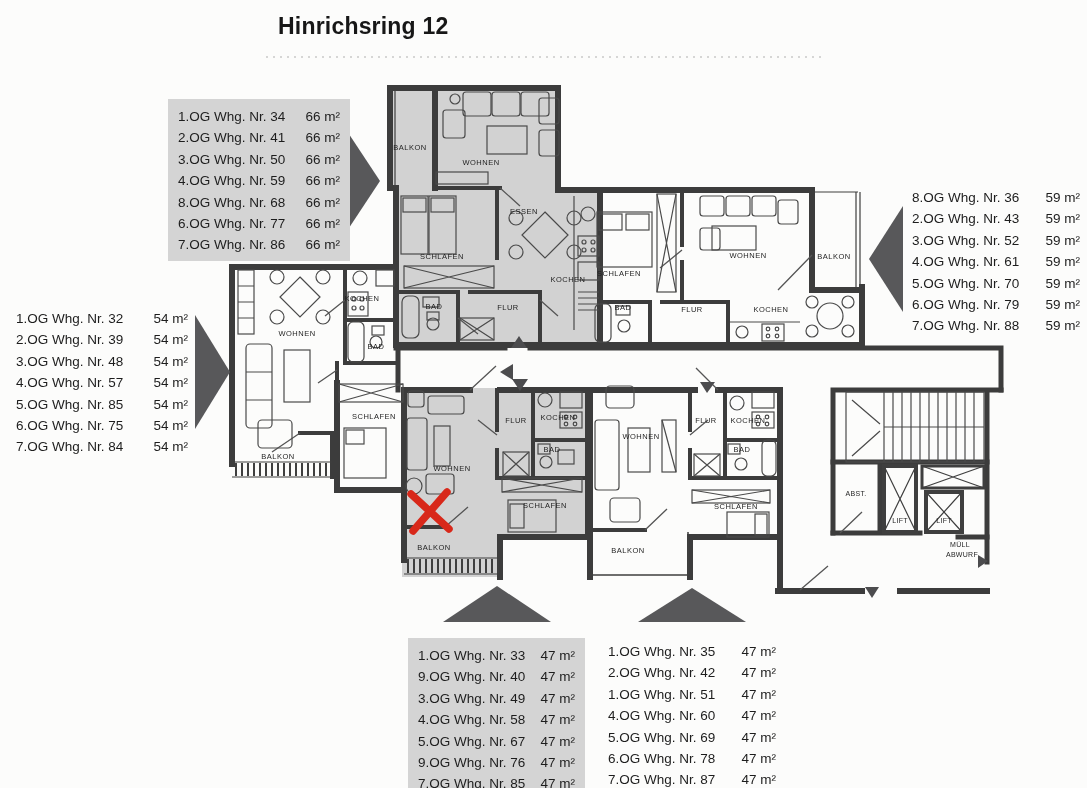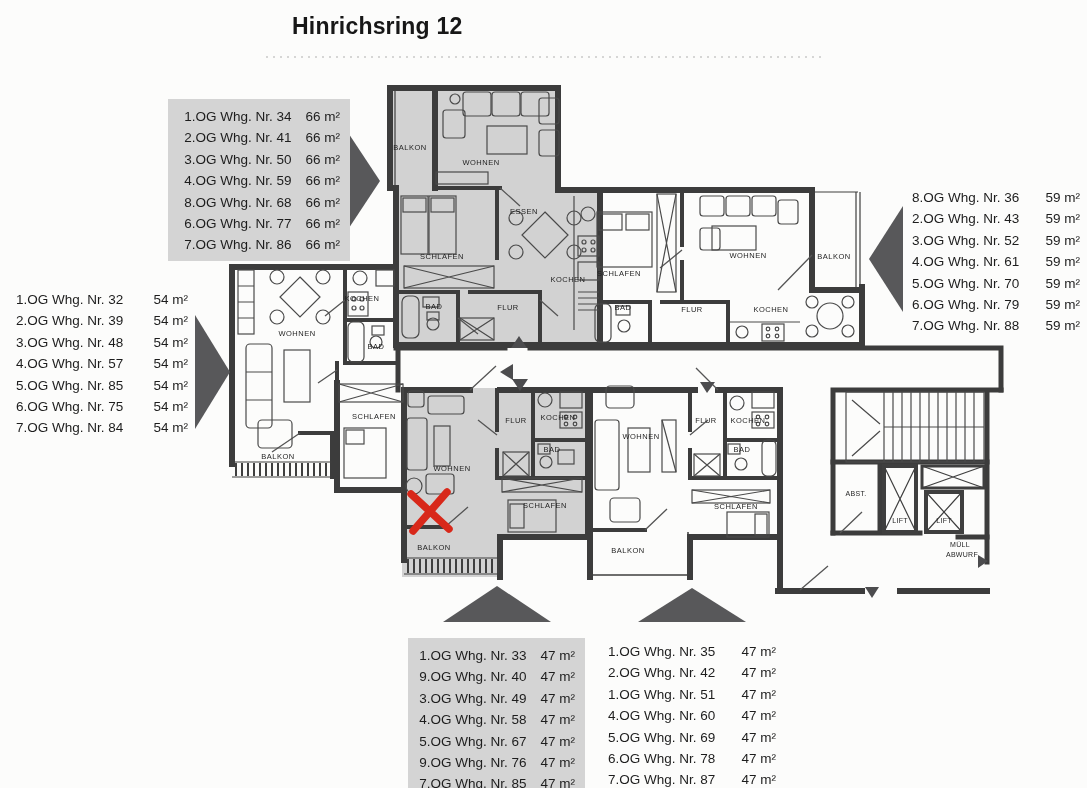--- a/index.html
+++ b/index.html
@@ -1,26 +1,26 @@
 <!DOCTYPE html>
 <html><head>
 <meta charset="utf-8">
 <style>
   html,body{margin:0;padding:0;background:#ffffff;}
   .page{position:relative;width:1087px;height:788px;background:#fcfcfb;
         font-family:"Liberation Sans",sans-serif;overflow:hidden;color:#1d1d1d;}
-  .title{position:absolute;top:13px;left:292px;display:flex;gap:46px;
+  .title{position:absolute;top:13px;left:278px;display:flex;gap:46px;
          font-size:23px;font-weight:bold;color:#171717;letter-spacing:.2px;white-space:nowrap;}
   .scanline{position:absolute;top:56px;left:266px;width:556px;height:2px;opacity:.35;
             background:repeating-linear-gradient(90deg,rgba(70,70,70,.6) 0 2px,transparent 2px 7px);}
   .apt-list{position:absolute;font-size:13.5px;line-height:21.4px;color:#1d1d1d;}
-  .apt-list.shaded{background:#d4d4d4;padding:7px 10px 5px 10px;text-align:right;}
+  .apt-list.shaded{background:#d4d4d4;padding:7px 10px 5px 10px;}
   .apt-row{display:grid;grid-template-columns:1fr auto;column-gap:14px;white-space:nowrap;}
   #list-top-left{left:168px;top:99px;width:162px;}
-  #list-mid-left{left:16px;top:289px;width:172px;}
+  #list-mid-left{left:16px;top:308px;width:172px;}
   #list-right{left:912px;top:187px;width:168px;}
   #list-bottom-left{left:408px;top:638px;width:157px;}
   #list-bottom-right{left:608px;top:641px;width:168px;}
   svg.plan{position:absolute;left:0;top:0;}
   .rl{font-family:"Liberation Sans",sans-serif;font-size:7.5px;letter-spacing:.5px;fill:#1f1f1f;}
   .rl.sm{font-size:7px;letter-spacing:.3px;}
 </style>
 </head>
 <body>
 

